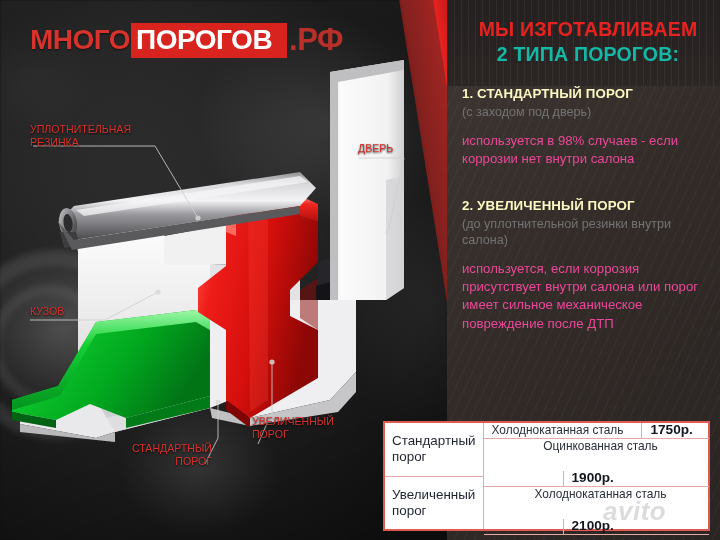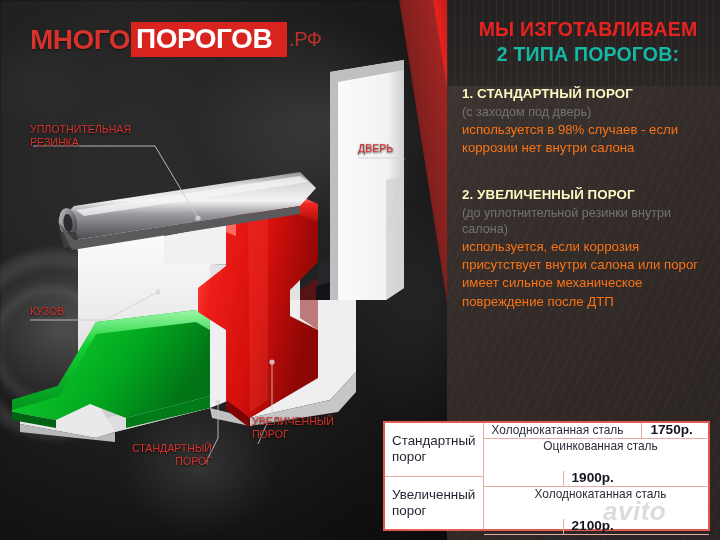--- a/index.html
+++ b/index.html
@@ -90,21 +90,21 @@
 
   .sec { margin-top:20px; }
   .sec.two { margin-top:30px; }
   .sec-title {
     color:#fef9c3; font-size:13.3px; font-weight:bold; line-height:1.25; letter-spacing:.1px;
   }
   .sec-sub {
     color:#737373; font-size:12.6px; line-height:1.28; margin-top:1px;
   }
   .sec-body {
-    color:#f97316; font-size:13.2px; line-height:1.38; margin-top:1px;
+    color:#ec4899; font-size:13.2px; line-height:1.38; margin-top:12px;
   }
 
   
   .price-table {
     position:absolute; left:383px; top:421px; width:327px; height:110px;
     background:#ffffff; border:2px solid #e05a52;
     display:flex;
   }
   .pt-left { width:112px; display:flex; flex-direction:column; border-right:1.5px solid #e7a9a3; }
   .pt-left .cell {
@@ -127,21 +127,21 @@
   .logo { position:absolute; left:30px; top:22px; display:flex; align-items:center; }
   .logo .w1 {
     color:#d8322c; font-size:28px; font-weight:bold; letter-spacing:-0.5px;
     text-shadow:0 1px 2px rgba(0,0,0,.6);
   }
   .logo .w2 {
     background:#d8231f; color:#ffffff; font-size:28px; font-weight:bold;
     padding:1px 15px 2px 5px; letter-spacing:-0.5px; margin-left:1px;
   }
   .logo .w3 {
-    color:#b9302b; font-size:20px; font-weight:normal; margin-left:2px; letter-spacing:-0.5px;
+    color:#b9302b; font-size:31px; font-weight:bold; margin-left:2px; letter-spacing:-0.5px;
   }
 
   
   .diagram { position:absolute; left:0; top:0; width:470px; height:540px; }
 
   
   .callout { position:absolute; }
   .callout .ctext {
     color:#d8322c; font-size:10.6px; font-weight:normal; line-height:1.2;
     text-shadow:0 1px 2px rgba(0,0,0,.85); white-space:pre-line;

